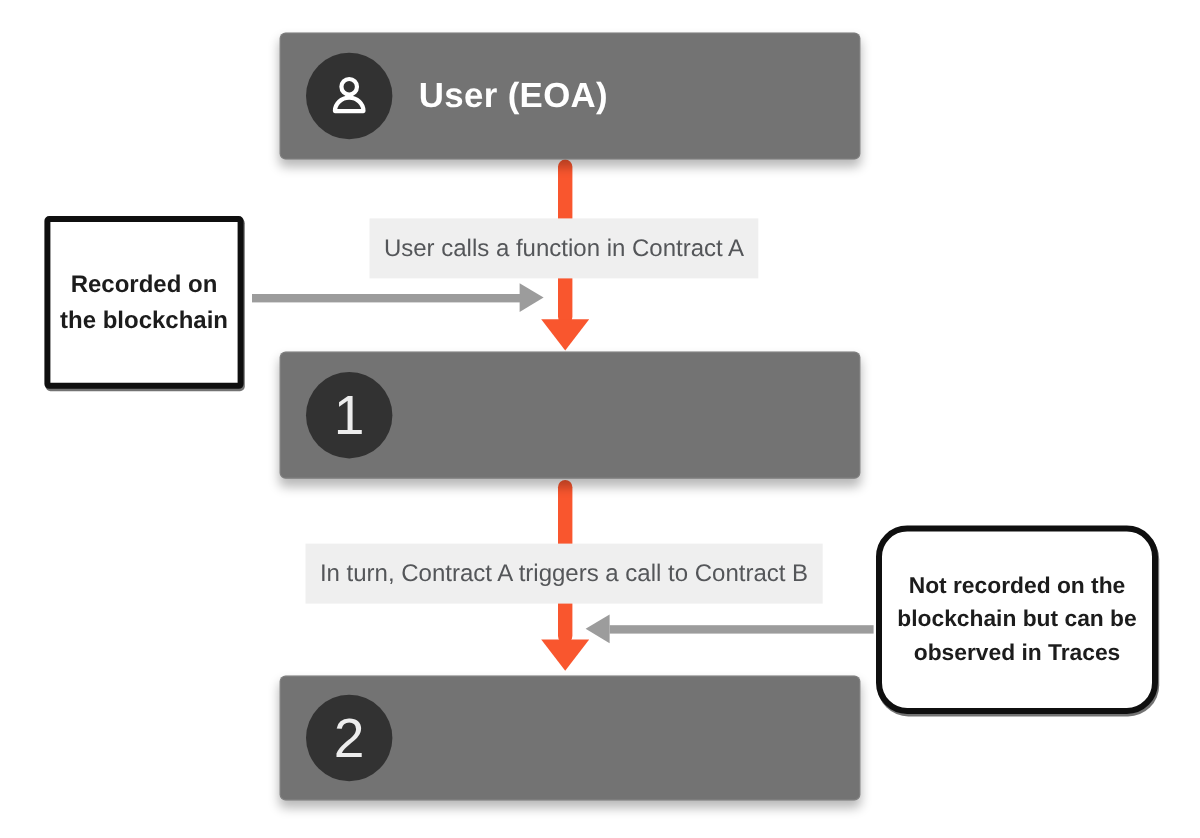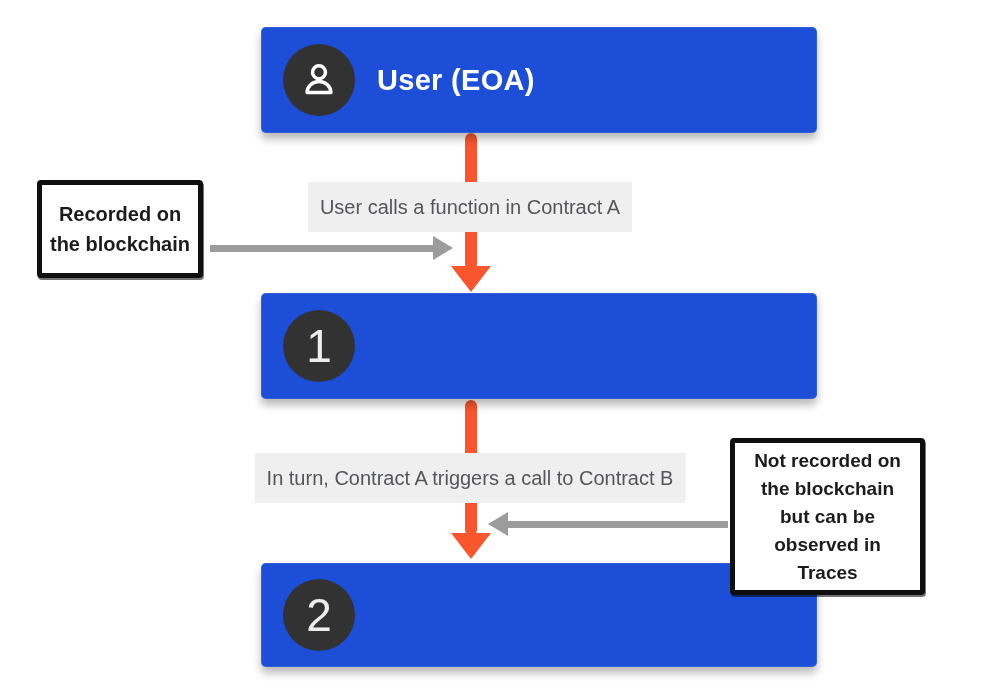--- a/index.html
+++ b/index.html
@@ -2,24 +2,24 @@
 <html><head>
 <meta charset="utf-8">
 <style>
   html,body{margin:0;padding:0;background:#ffffff;}
   .canvas{
     position:relative;width:1000px;height:698px;background:#ffffff;overflow:hidden;
     font-family:"Liberation Sans","DejaVu Sans",sans-serif;
   }
   
   .node{
-    position:absolute;left:233px;width:556px;height:106px;
-    background:#1d4ed8;border-radius:5px;
+    position:absolute;left:233px;width:484px;height:106px;
+    background:#737373;border-radius:5px;
     box-shadow:0 6px 9px rgba(0,0,0,0.28), inset 0 0 0 1px rgba(255,255,255,0.10);
-    display:flex;align-items:center;z-index:3;margin-left:28px;
+    display:flex;align-items:center;z-index:3;
   }
   #node-user{top:27px;}
   #node-contract-a{top:293px;}
   #node-contract-b{top:563px;height:104px;}
   .badge-circle{
     width:72px;height:72px;border-radius:50%;background:#323232;
     margin-left:22px;margin-right:22px;flex:0 0 auto;
     display:flex;align-items:center;justify-content:center;
   }
   .badge-num{font-size:46px;font-weight:400;color:#ededed;line-height:1;}
@@ -60,22 +60,22 @@
     border-top:12px solid transparent;border-bottom:12px solid transparent;
     border-right:20px solid #9c9c9c;
   }
   
   .annotation{
     position:absolute;background:#ffffff;border:5px solid #0f0f0f;border-radius:4px;
     display:flex;align-items:center;justify-content:center;text-align:center;
     color:#1c1c1c;font-weight:700;z-index:4;
     box-shadow:1px 2px 0 rgba(0,0,0,0.55);
   }
-  #annotation-left{left:37px;top:180px;width:166px;height:98px;font-size:20px;line-height:30px;padding:0 6px;box-sizing:border-box;}
-  #annotation-right{left:730px;top:438px;width:195px;height:157px;font-size:19px;line-height:28px;padding:0 10px;box-sizing:border-box;}
+  #annotation-left{left:37px;top:180px;width:166px;height:144px;font-size:20px;line-height:30px;padding:0 6px;box-sizing:border-box;}
+  #annotation-right{left:730px;top:438px;width:235px;height:157px;font-size:19px;line-height:28px;padding:0 10px;box-sizing:border-box;border-radius:26px;}
   .user-svg{display:block;}
 </style>
 </head>
 <body>
 
 <div class="canvas">
 
   <div class="oshaft" id="oshaft-1"></div>
   <div class="ohead" id="ohead-1"></div>
 

